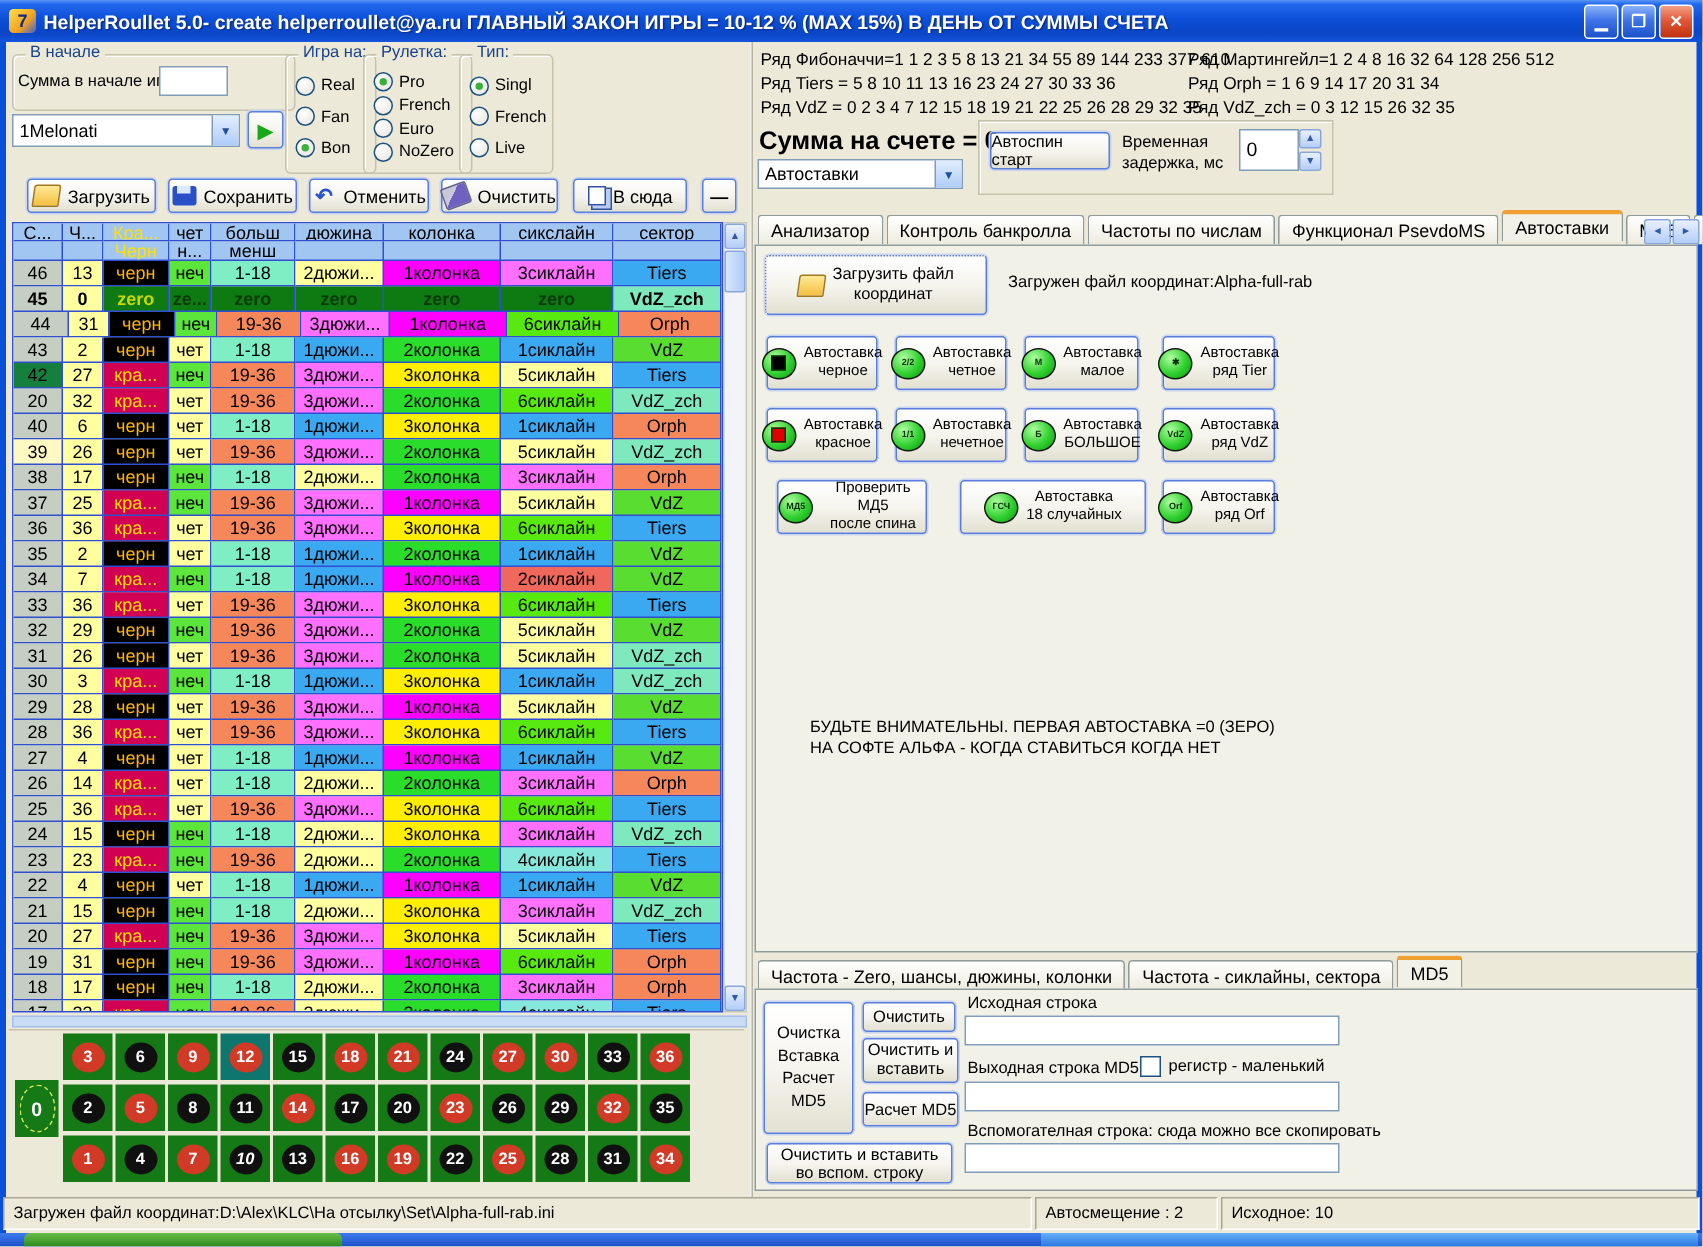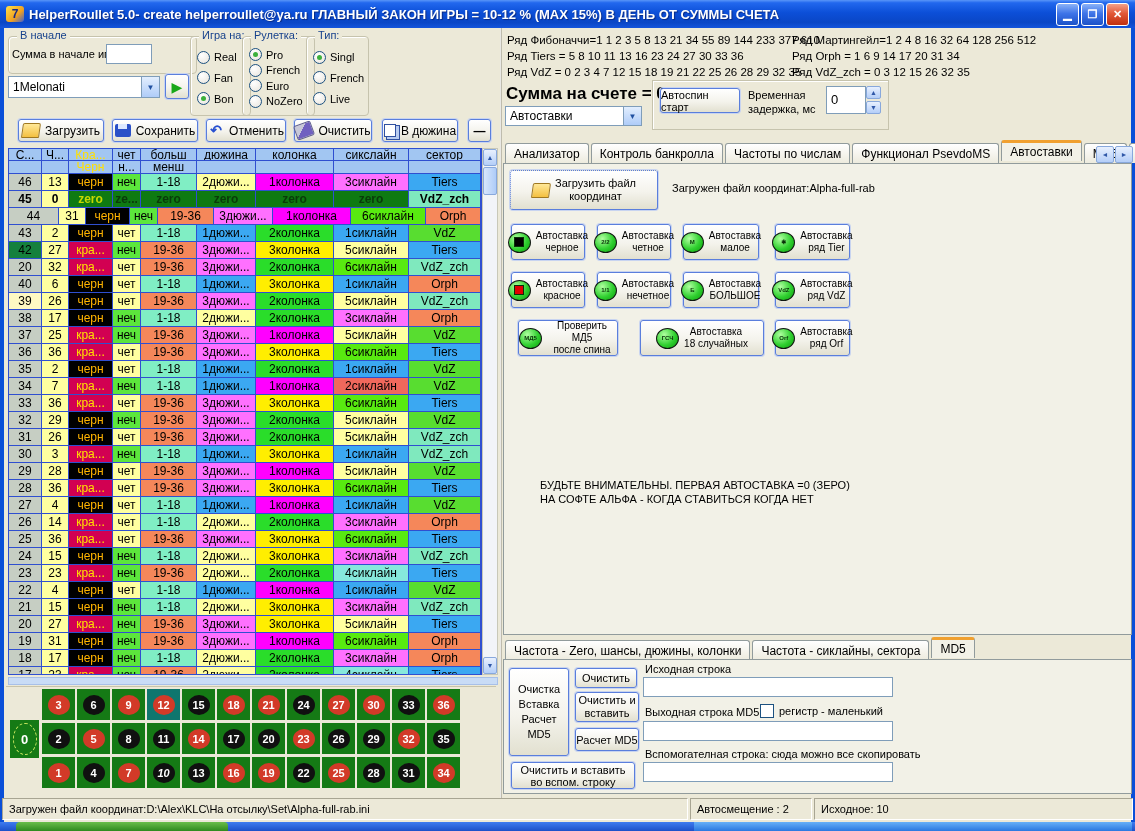--- a/index.html
+++ b/index.html
@@ -173,21 +173,21 @@
     <div class="abs xp-btn" style="left: 206px; top: 119px; width: 80px; height: 23px;">
       <span class="tbicon icon-undo">↶</span>
       <span>Отменить</span>
     </div>
     <div class="abs xp-btn" style="left: 294px; top: 119px; width: 78px; height: 23px;">
       <span class="tbicon icon-brush"></span>
       <span>Очистить</span>
     </div>
     <div class="abs xp-btn" style="left: 382px; top: 119px; width: 76px; height: 23px;">
       <span class="tbicon icon-copy"></span>
-      <span>В дюжина</span>
+      <span>В сюда</span>
     </div>
   </div>
 <div class="abs xp-btn" style="left:468px;top:119px;width:23px;height:23px;font-weight:bold;">—</div>
 
 <div class="abs grid" style="left:8px;top:148px;width:474px;height:527px;" id="grid">
     <div class="grow ghead" style="height: 12px;">
       <div class="gcell" style="width: 33px; flex: 0 0 auto;">С...</div>
       <div class="gcell" style="width: 27px; flex: 0 0 auto;">Ч...</div>
       <div class="gcell" style="width: 44px; flex: 0 0 auto; color: rgb(255, 224, 0);">Кра...</div>
       <div class="gcell" style="width: 28px; flex: 0 0 auto;">чет</div>
@@ -224,21 +224,21 @@
       <div class="gcell" style="width: 27px; flex: 0 0 auto; background: rgb(255, 255, 160);">0</div>
       <div class="gcell" style="width: 44px; flex: 0 0 auto; background: rgb(14, 122, 18); color: rgb(200, 216, 0);">zero</div>
       <div class="gcell" style="width: 28px; flex: 0 0 auto; background: rgb(14, 122, 18); color: rgb(10, 58, 10);">ze...</div>
       <div class="gcell" style="width: 56px; flex: 0 0 auto; background: rgb(14, 122, 18); color: rgb(10, 58, 10);">zero</div>
       <div class="gcell" style="width: 59px; flex: 0 0 auto; background: rgb(14, 122, 18); color: rgb(10, 58, 10);">zero</div>
       <div class="gcell" style="width: 78px; flex: 0 0 auto; background: rgb(14, 122, 18); color: rgb(10, 58, 10);">zero</div>
       <div class="gcell" style="width: 75px; flex: 0 0 auto; background: rgb(14, 122, 18); color: rgb(10, 58, 10);">zero</div>
       <div class="gcell" style="width: 73px; flex: 1 1 0%; background: rgb(127, 233, 190); color: rgb(0, 0, 0);">VdZ_zch</div>
     </div>
     <div class="grow" style="height: 17px;">
-      <div class="gcell" style="width: 50px; flex: 0 0 auto; background: rgb(198, 206, 195);">44</div>
+      <div class="gcell" style="width: 37px; flex: 0 0 auto; background: rgb(198, 206, 195);">44</div>
       <div class="gcell" style="width: 27px; flex: 0 0 auto; background: rgb(255, 255, 160);">31</div>
       <div class="gcell" style="width: 44px; flex: 0 0 auto; background: rgb(0, 0, 0); color: rgb(255, 180, 0);">черн</div>
       <div class="gcell" style="width: 28px; flex: 0 0 auto; background: rgb(92, 230, 60); color: rgb(0, 0, 0);">неч</div>
       <div class="gcell" style="width: 56px; flex: 0 0 auto; background: rgb(245, 135, 90); color: rgb(0, 0, 0);">19-36</div>
       <div class="gcell" style="width: 59px; flex: 0 0 auto; background: rgb(255, 112, 255); color: rgb(0, 0, 0);">3дюжи...</div>
       <div class="gcell" style="width: 78px; flex: 0 0 auto; background: rgb(255, 0, 255); color: rgb(0, 0, 0);">1колонка</div>
       <div class="gcell" style="width: 75px; flex: 0 0 auto; background: rgb(88, 234, 16); color: rgb(0, 0, 0);">6сиклайн</div>
       <div class="gcell" style="width: 73px; flex: 1 1 0%; background: rgb(245, 135, 90); color: rgb(0, 0, 0);">Orph</div>
     </div>
     <div class="grow" style="height: 17px;">

